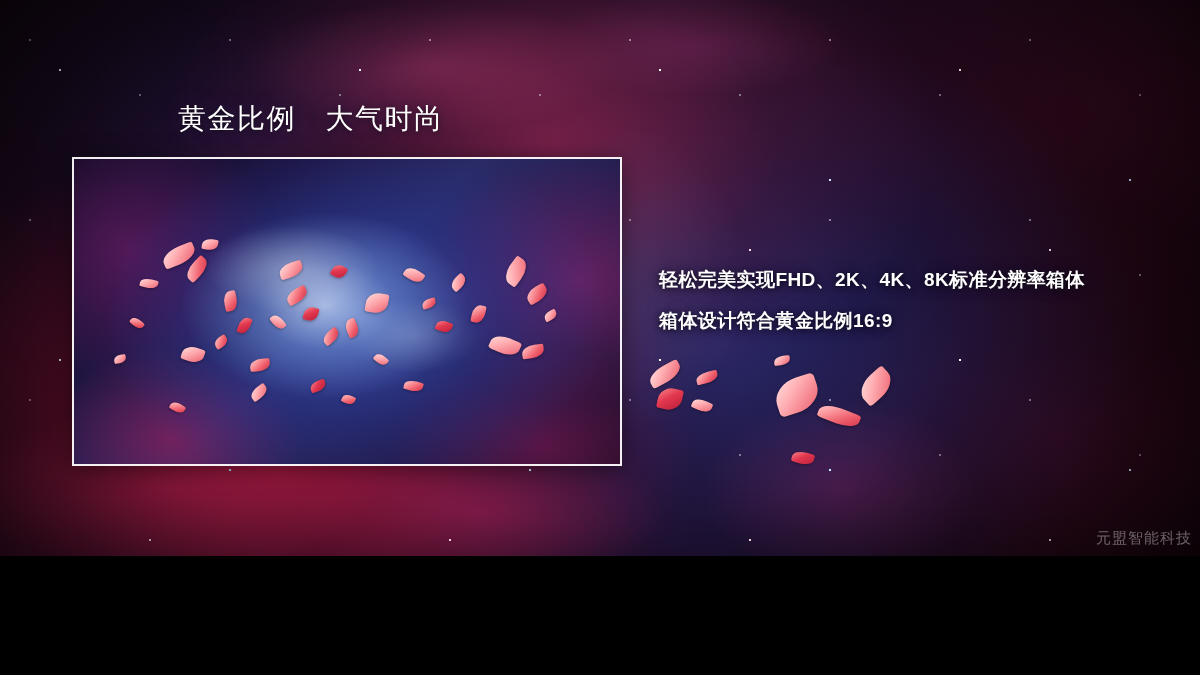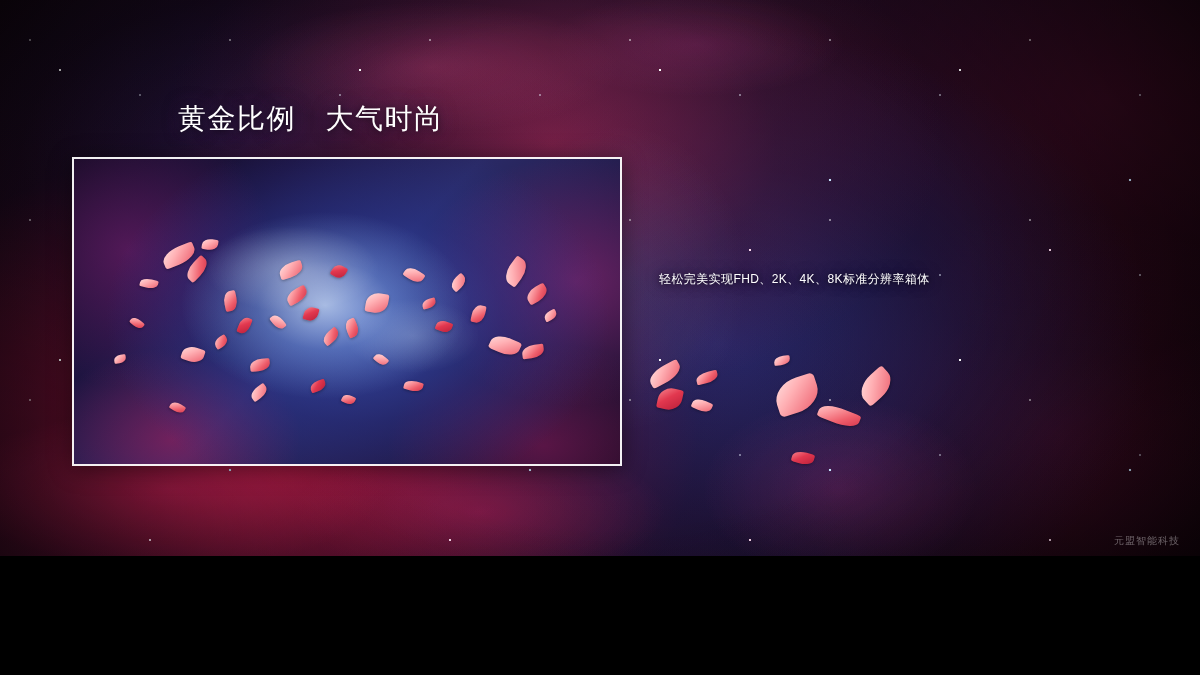--- a/index.html
+++ b/index.html
@@ -137,34 +137,35 @@
   }
 
   
   .body-copy {
     position: absolute;
     left: 659px;
     top: 259px;
     width: 505px;
   }
   .body-line {
-    font-size: 12px;
+    font-size: 19px;
     line-height: 41px;
     color: #ffffff;
     letter-spacing: .4px;
     white-space: nowrap;
     text-shadow: 0 1px 6px rgba(0,0,0,.80), 0 0 14px rgba(30,20,60,.60);
+    font-weight: bold;
   }
 
   
   .watermark {
     position: absolute;
-    right: 20px;
+    right: 8px;
     bottom: 8px;
-    font-size: 10px;
+    font-size: 15px;
     color: rgba(196,190,194,0.50);
     letter-spacing: 1px;
   }
 </style>
 </head>
 <body>
 
 <div id="slide">
 
   <div class="bg-layer bg-base"></div>
@@ -222,17 +223,18 @@
   <div class="petal" style="left:696px;top:372px;width:22px;height:11px;transform:rotate(-14deg);"></div>
   <div class="petal pale" style="left:692px;top:400px;width:20px;height:11px;transform:rotate(24deg);"></div>
   <div class="petal pale" style="left:775px;top:378px;width:44px;height:34px;transform:rotate(-18deg);"></div>
   <div class="petal" style="left:818px;top:408px;width:42px;height:16px;transform:rotate(22deg);"></div>
   <div class="petal pale" style="left:858px;top:374px;width:36px;height:24px;transform:rotate(-42deg);"></div>
   <div class="petal deep" style="left:792px;top:452px;width:22px;height:12px;transform:rotate(16deg);"></div>
   <div class="petal pale" style="left:774px;top:356px;width:16px;height:9px;transform:rotate(-8deg);"></div>
 
   <div class="body-copy">
     <div class="body-line">轻松完美实现FHD、2K、4K、8K标准分辨率箱体</div>
+    <div class="body-line">箱体设计符合黄金比例16:9</div>
   </div>
 
   <div class="watermark">元盟智能科技</div>
 
 </div>
 
 </body></html>

